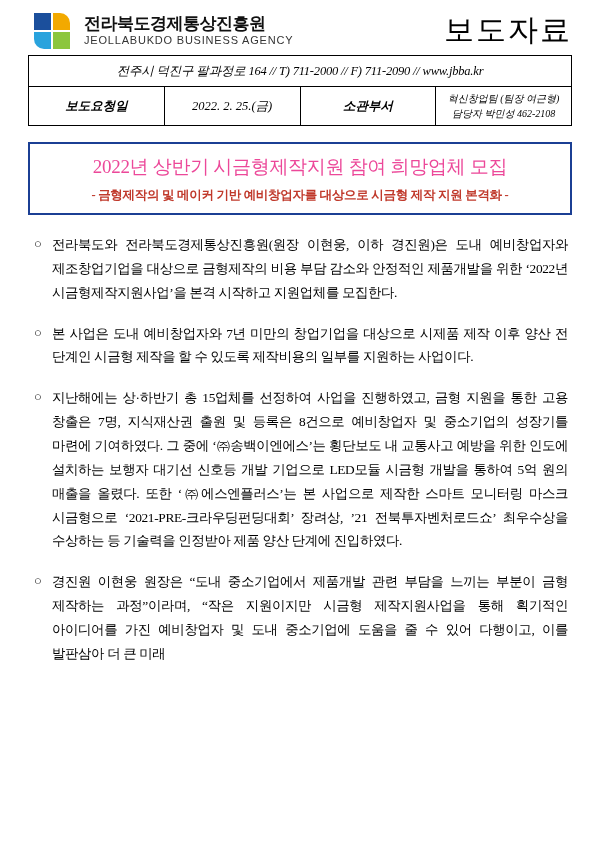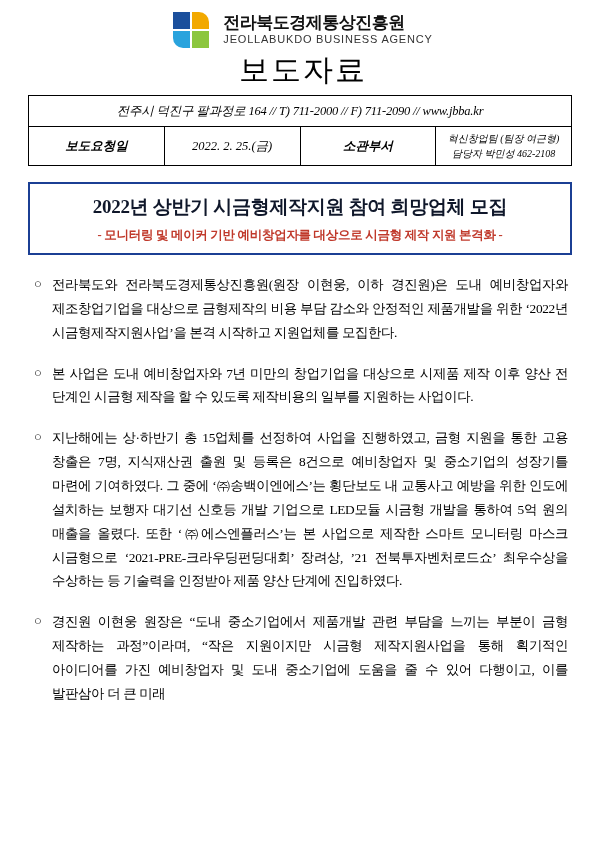--- a/index.html
+++ b/index.html
@@ -18,25 +18,24 @@
     position: relative;
     width: 600px;
     height: 849px;
     padding: 0;
     box-sizing: border-box;
   }
 
   
   .header {
     display: flex;
-    align-items: center;
+    align-items: flex-end;
     justify-content: space-between;
     padding: 10px 28px 4px 34px;
     box-sizing: border-box;
-    flex-direction: column;
   }
   .brand {
     display: flex;
     align-items: center;
     gap: 10px;
   }
   .brand-mark {
     position: relative;
     width: 40px;
     height: 40px;
@@ -121,22 +120,22 @@
   
   .title-box {
     margin: 16px 28px 0 28px;
     border: 2px solid #1b3f94;
     padding: 10px 6px 9px 6px;
     text-align: center;
     box-sizing: border-box;
   }
   .title-main {
     font-size: 19px;
-    font-weight: bold;
-    color: #0f172a;
+    font-weight: normal;
+    color: #ec4899;
     letter-spacing: -0.3px;
     margin-bottom: 7px;
   }
   .title-sub {
     font-size: 12.5px;
     font-weight: bold;
     color: #c0392b;
     letter-spacing: -0.3px;
   }
 
@@ -201,21 +200,21 @@
           <div>혁신창업팀 (팀장 여근형)</div>
           <div>담당자 박민성  462-2108</div>
         </td>
       </tr>
     </tbody>
       </table>
   </div>
 
   <div class="title-box">
     <div class="title-main">2022년 상반기 시금형제작지원 참여 희망업체 모집</div>
-    <div class="title-sub">- 모니터링 및 메이커 기반 예비창업자를 대상으로 시금형 제작 지원 본격화 -</div>
+    <div class="title-sub">- 금형제작의 및 메이커 기반 예비창업자를 대상으로 시금형 제작 지원 본격화 -</div>
   </div>
 
   <div class="body">
 
     <div class="para">
       <div class="bullet">○</div>
       <div class="ptext">전라북도와 전라북도경제통상진흥원(원장 이현웅, 이하 경진원)은 도내 예비창업자와 제조창업기업을 대상으로 금형제작의 비용 부담 감소와 안정적인 제품개발을 위한 ‘2022년 시금형제작지원사업’을 본격 시작하고 지원업체를 모집한다.</div>
     </div>
 
     <div class="para">

